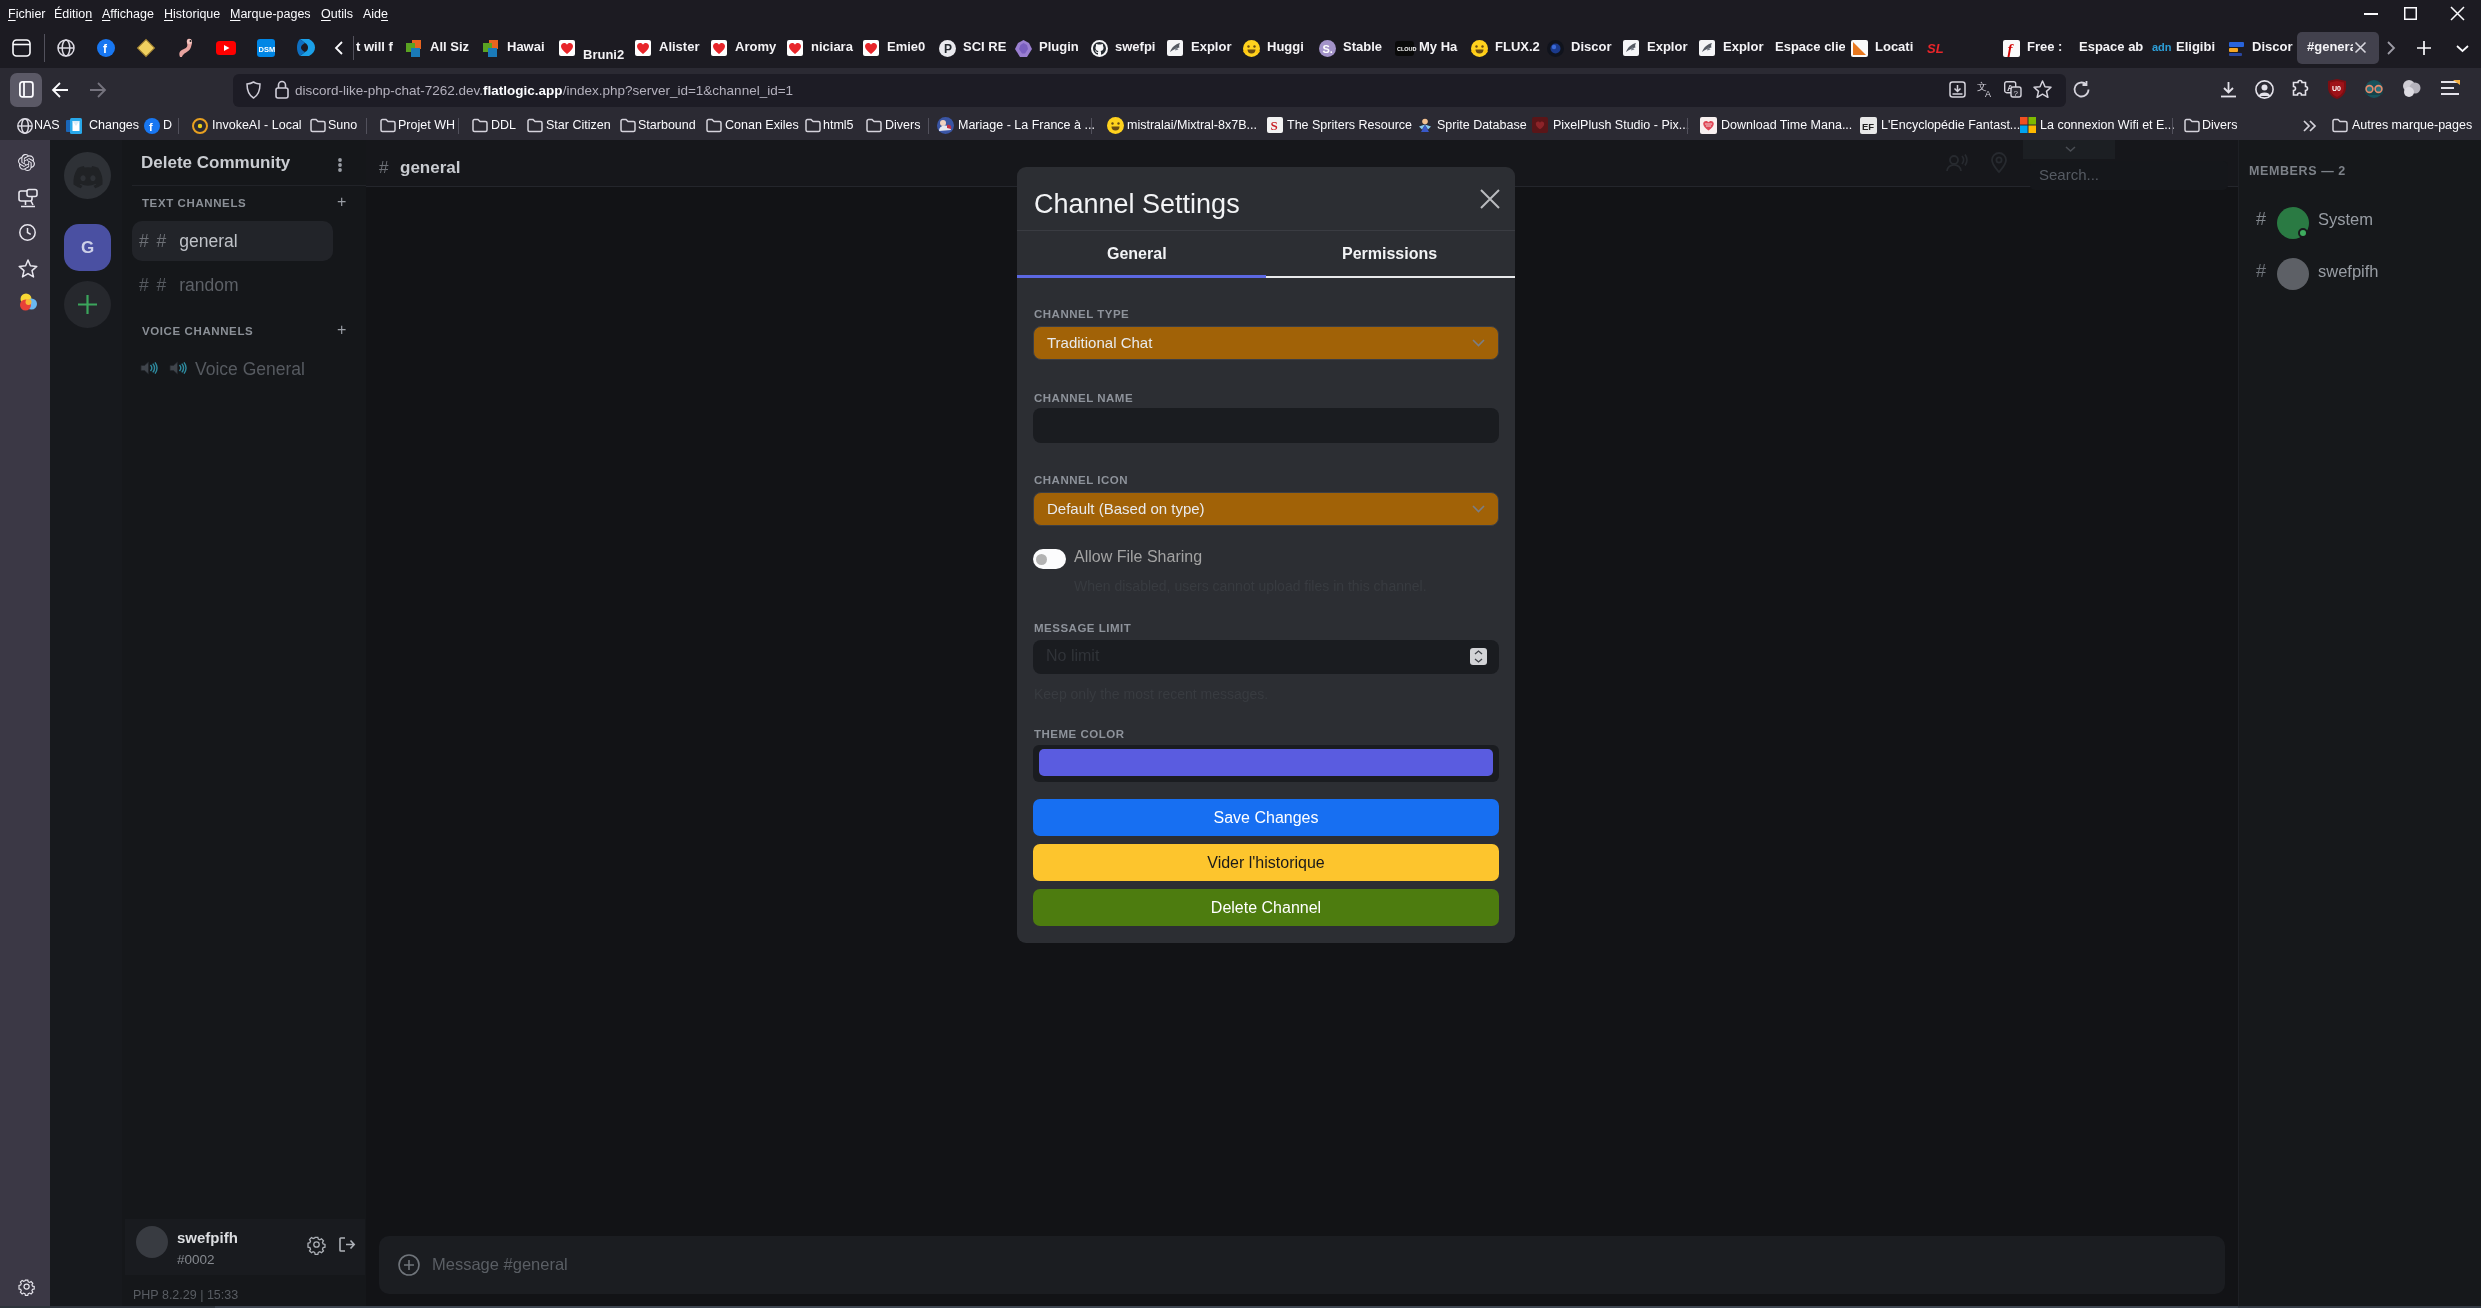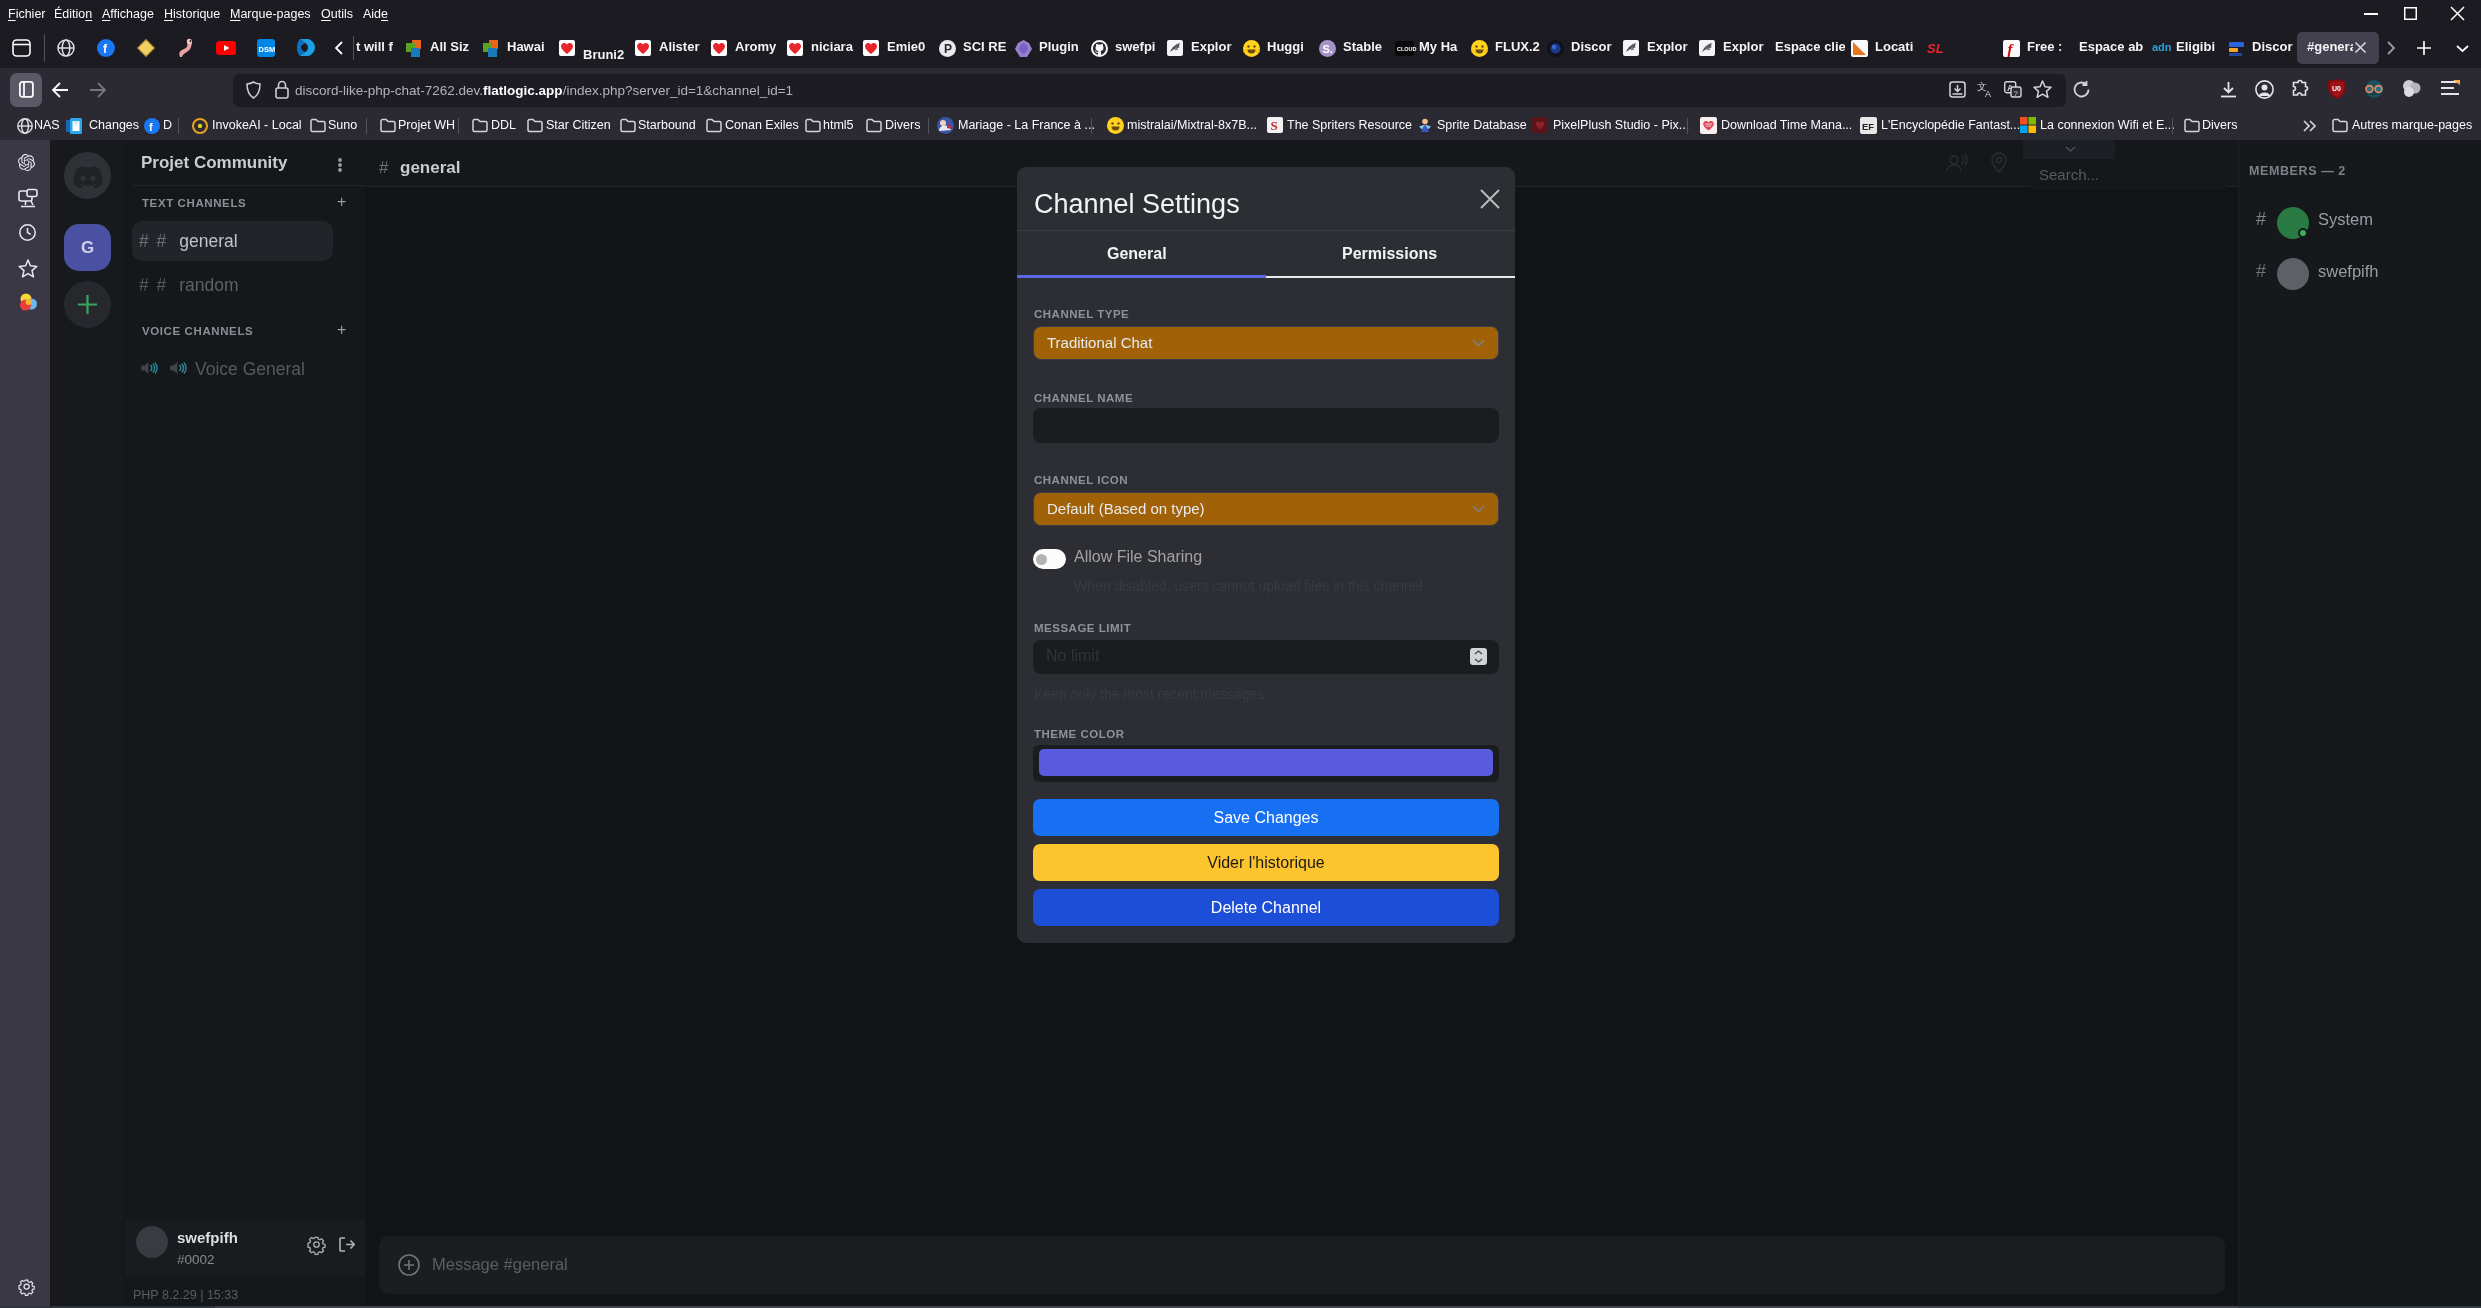--- a/index.html
+++ b/index.html
@@ -508,21 +508,21 @@
       </svg>
 
     <div style="position:absolute; left:14px; top:84px; width:47px; height:47px; border-radius:15px; background:#4a50a2; color:#cdd0e8; font-size:17px; font-weight:700; text-align:center; line-height:47px;">G</div>
 
     <div style="position:absolute; left:14px; top:141px; width:47px; height:47px; border-radius:50%; background:#26282d;"></div>
     <svg style="left:27px; top:154px;" width="21" height="21">
         <path d="M10.5 1 V20 M1 10.5 H20" stroke="#3ba55c" stroke-width="2.2"></path>
       </svg>
   </div>
   <div id="chancol">
-    <div style="position:absolute; left:19px; top:13px; font-size:17px; font-weight:700; color:#c9ccd1;">Projet Community</div>
+    <div style="position:absolute; left:19px; top:13px; font-size:17px; font-weight:700; color:#c9ccd1;">Delete Community</div>
     <svg style="left:216px; top:18px;" width="5" height="14">
         <circle cx="2" cy="2" r="1.9" fill="#9a9ea5"></circle>
         <circle cx="2" cy="7" r="1.9" fill="#9a9ea5"></circle>
         <circle cx="2" cy="12" r="1.9" fill="#9a9ea5"></circle>
       </svg>
     <div style="position:absolute; left:10px; top:45px; width:234px; height:1px; background:#212328;"></div>
     <div class="label" style="left:20px; top:56.5px; font-size:11.5px; color:#8b9097;">TEXT CHANNELS</div>
     <div style="position:absolute; left:215px; top:53px; color:#9a9ea5; font-size:16px;">+</div>
     <div style="position:absolute; left:9.5px; top:81px; width:201px; height:40px; background:#222429; border-radius:10px;"></div>
     <div style="position:absolute; left:17px; top:91px; font-size:17.5px; color:#6d7076;"># <span style="margin-left:3px;">#</span> <span style="color:#bfc2c7; margin-left:8px;">general</span></div>
@@ -638,18 +638,18 @@
       <svg style="left:441px; top:10px;" width="9" height="13">
           <path d="M1 4 L4.5 1 L8 4 M1 9 L4.5 12 L8 9" fill="none" stroke="#41444a" stroke-width="1.3"></path>
         </svg>
     </div>
     <div style="position:absolute; left:17px; top:519px; font-size:14px; color:#383b40;">Keep only the most recent messages.</div>
     <div class="mlabel" style="left:17px; top:561px;">THEME COLOR</div>
     <div style="position:absolute; left:16px; top:578px; width:466px; height:37px; background:#1a1c20; border-radius:6px;"></div>
     <div style="position:absolute; left:22px; top:582px; width:454px; height:27px; background:#5a5ce0; border-radius:5px;"></div>
     <div class="mbtn" style="top:632px; background:#176ff2; color:#fff;">Save Changes</div>
     <div class="mbtn" style="top:677px; background:#fdc52d; color:#1a1a1a;">Vider l'historique</div>
-    <div class="mbtn" style="top:722px; background:#1d4ed8; color:#fff;">Delete Channel</div>
+    <div class="mbtn" style="top:722px; background:#4d7c0f; color:#fff;">Delete Channel</div>
   </div>
 </div>
 <div style="position:absolute; left:0; top:1306px; width:2481px; height:2px; background:#3d4550; z-index:40;"></div>
 <div style="position:absolute; left:0; top:1306px; width:215px; height:2px; background:#2e343c; z-index:41;"></div>
 <div style="position:absolute; left:2238px; top:1306px; width:243px; height:2px; background:#333a44; z-index:41;"></div>
 
 </body></html>

